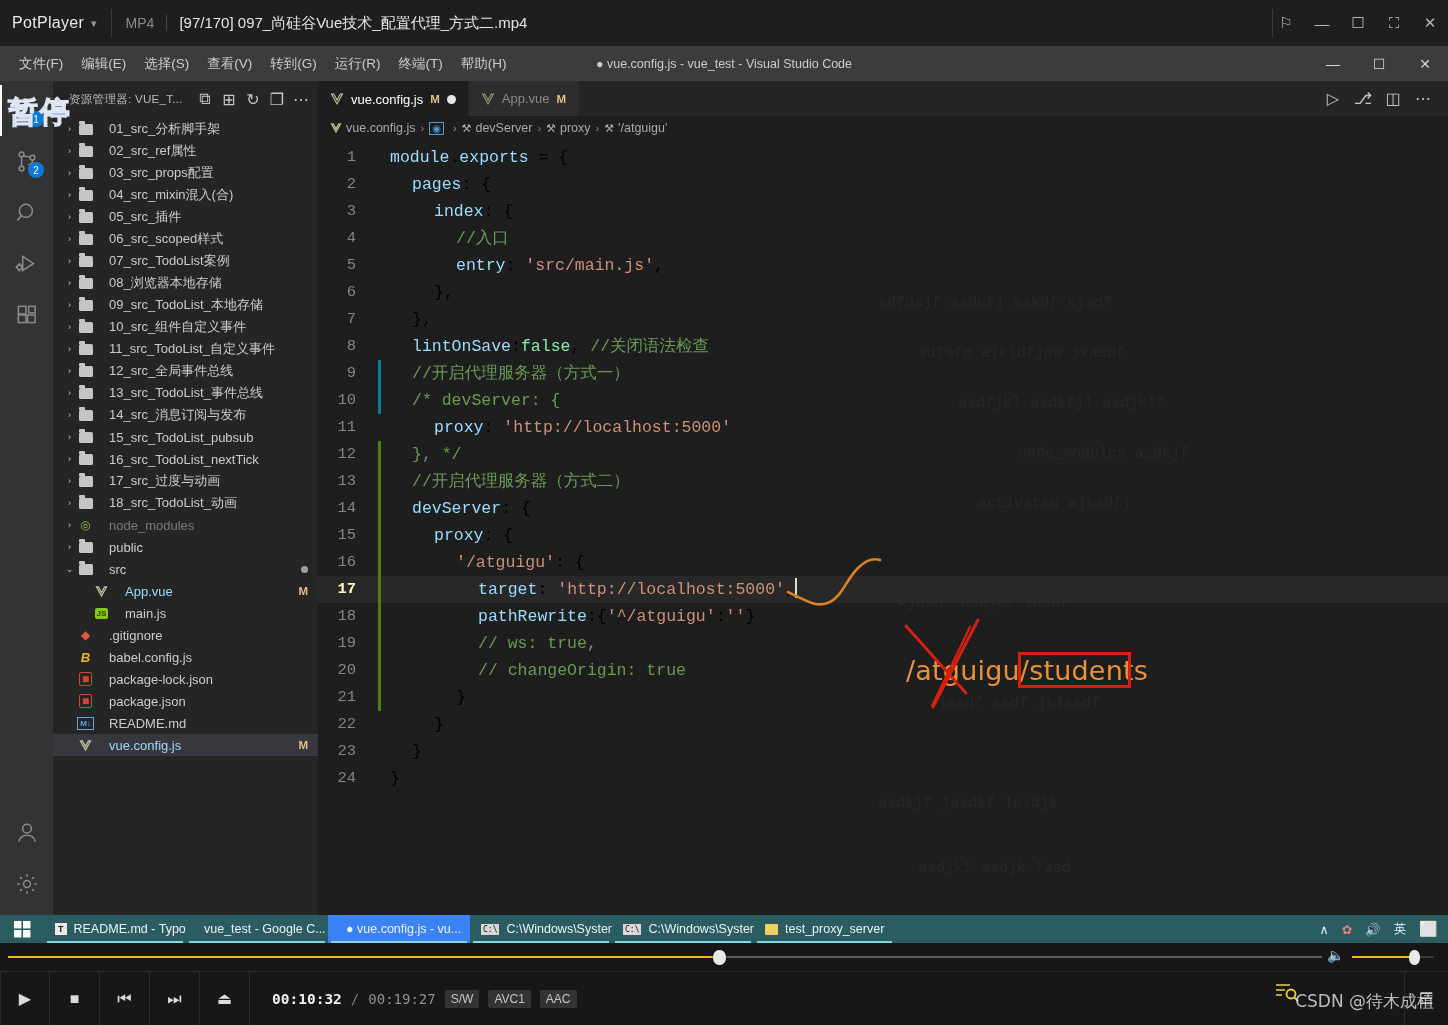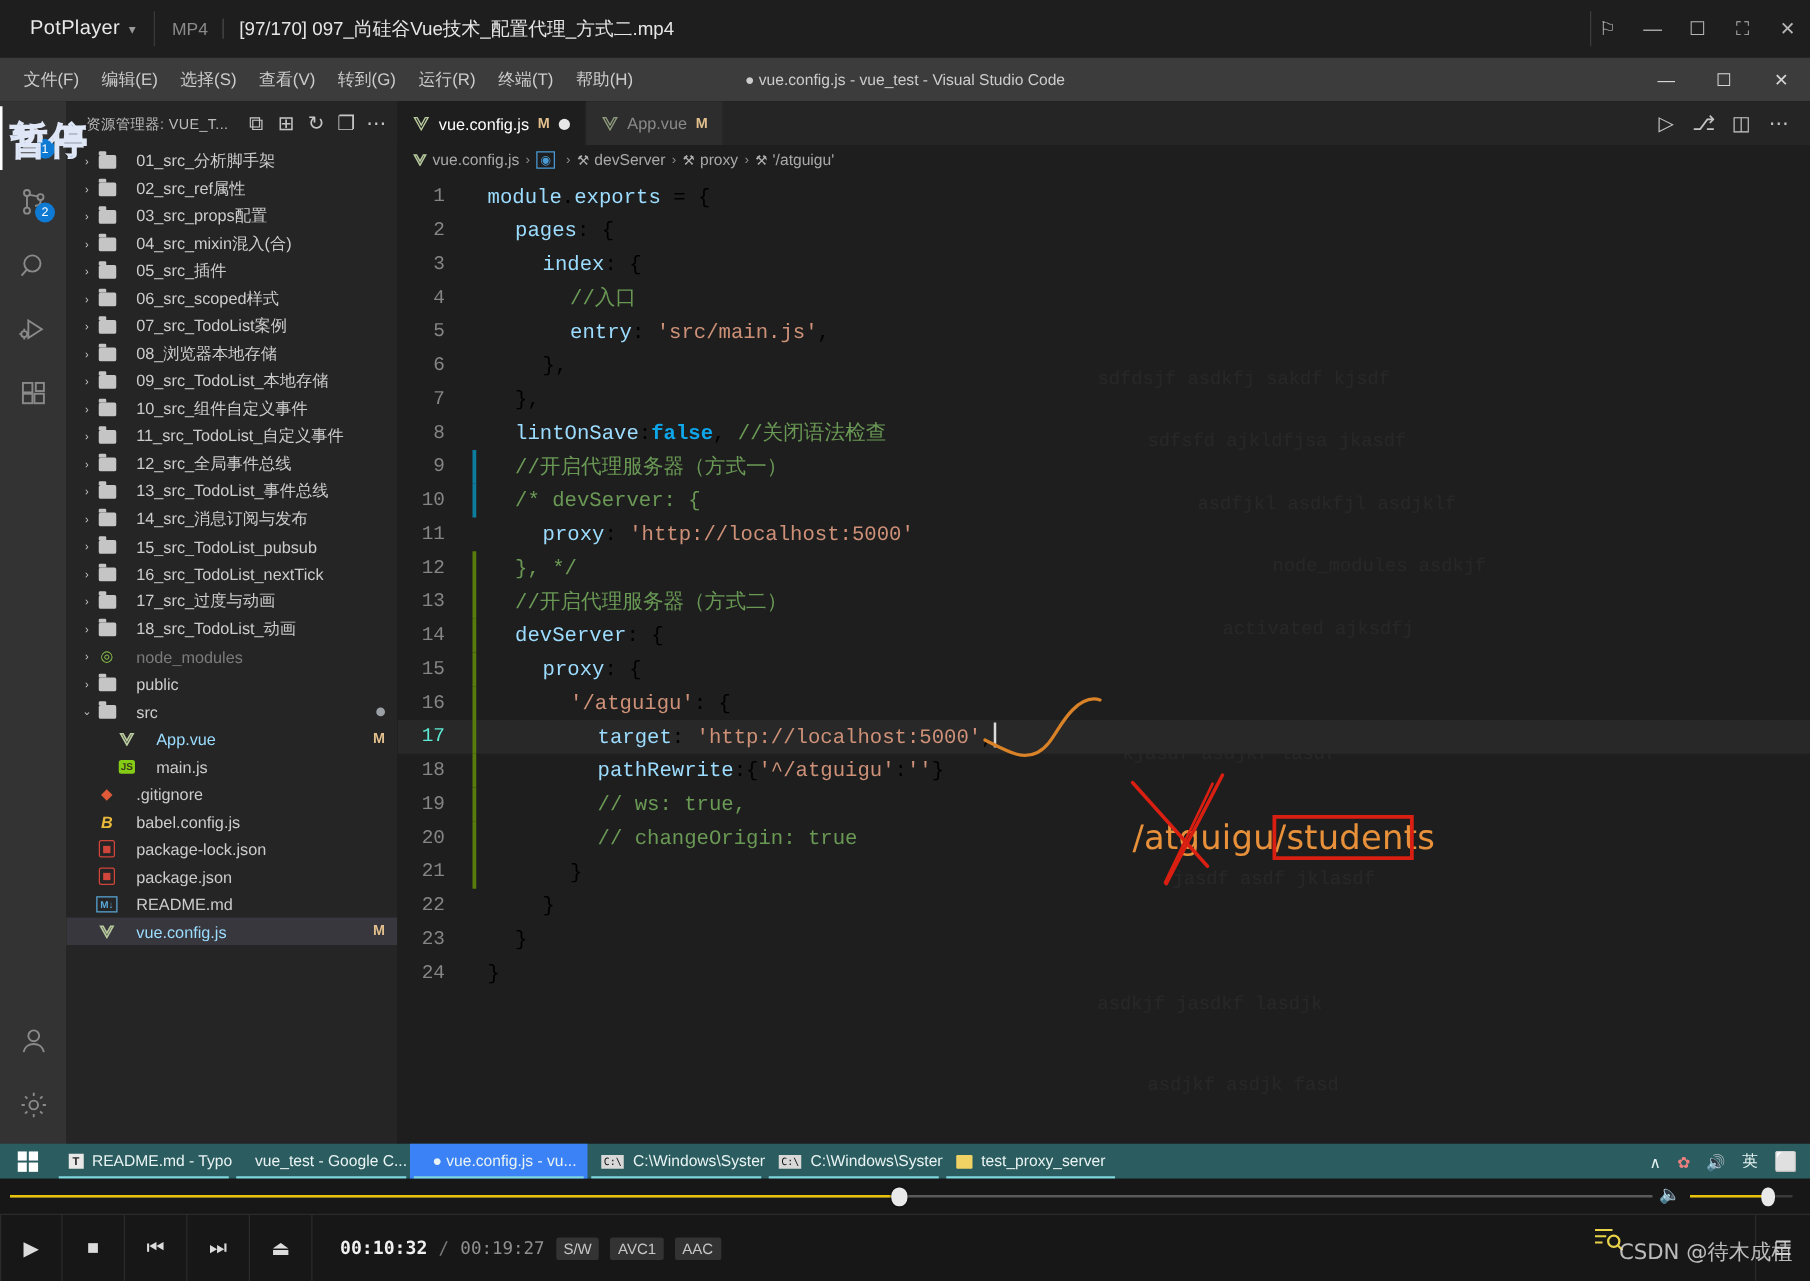--- a/index.html
+++ b/index.html
@@ -3,21 +3,21 @@
 <meta charset="utf-8">
 <style>
   * { box-sizing: border-box; margin:0; padding:0; }
   html,body { width:1448px; height:1025px; overflow:hidden; background:#1a1a1a;
     font-family:"Liberation Sans", sans-serif; }
   #app { position:relative; width:1448px; height:1025px; background:#121212; }
 
   
   .pp-titlebar { position:absolute; left:0; top:0; width:1448px; height:46px;
     background:#1e1e1e; display:flex; align-items:center; }
-  .pp-name { color:#e8e8e8; font-size:16px; padding-left:24px; letter-spacing:.3px;}
+  .pp-name { color:#e8e8e8; font-size:16px; padding-left:12px; letter-spacing:.3px;}
   .pp-caret { color:#9a9a9a; font-size:11px; margin-left:7px; }
   .pp-divider { width:1px; height:28px; background:#3a3a3a; margin:0 14px; }
   .pp-ext { color:#8a8a8a; font-size:14px; }
   .pp-thin { width:1px; height:16px; background:#4a4a4a; margin:0 12px; }
   .pp-title { color:#e6e6e6; font-size:15px; white-space:nowrap; }
   .pp-winbtns { position:absolute; right:0; top:0; height:46px; display:flex; align-items:center; }
   .pp-winbtns .b { width:36px; height:46px; display:flex; align-items:center; justify-content:center;
     color:#b6b6b6; font-size:15px; }
   .pp-sep { position:absolute; left:1272px; top:9px; width:1px; height:28px; background:#3c3c3c; }
 
@@ -98,28 +98,28 @@
   .ghost { position:absolute; inset:0; opacity:.040; pointer-events:none;
     color:#ffffff; font-family:"Liberation Mono", monospace; font-size:15px; }
   .gl { position:absolute; white-space:nowrap; }
 
   .code { position:relative; font-family:"Liberation Mono", monospace; font-size:16.5px;
     line-height:27px; padding-top:4px; }
   .cline { display:flex; height:27px; align-items:center; position:relative; }
   .cline.cur { background:#282828; }
   .lno { width:60px; text-align:right; padding-right:22px; color:#858585; font-size:15.5px;
     flex:0 0 60px; }
-  .cline.cur .lno { color:#5eead4; font-weight:normal; }
+  .cline.cur .lno { color:#fef9c3; font-weight:bold; }
   .gutter { position:absolute; left:60px; top:0; width:3px; height:27px; }
   .g-blue { background:#0c7d9d; }
   .g-green { background:#587c0c; }
   .src { padding-left:12px; white-space:pre; }
 
   
-  .t-kw   { color:#0ea5e9;font-weight:bold; }
+  .t-kw   { color:#86efac; }
   .t-prop { color:#9cdcfe; }
   .t-str  { color:#ce9178; }
   .t-cmt  { color:#6a9955; }
   .caret  { display:inline-block; width:2px; height:20px; background:#dcdcdc;
     vertical-align:-4px; }
 
   
   .annot { position:absolute; left:0; top:0; width:100%; height:100%; pointer-events:none; }
   .ann-text { position:absolute; color:#e8913a; font-size:27px;
     font-family:"DejaVu Sans", sans-serif; letter-spacing:.2px; }

